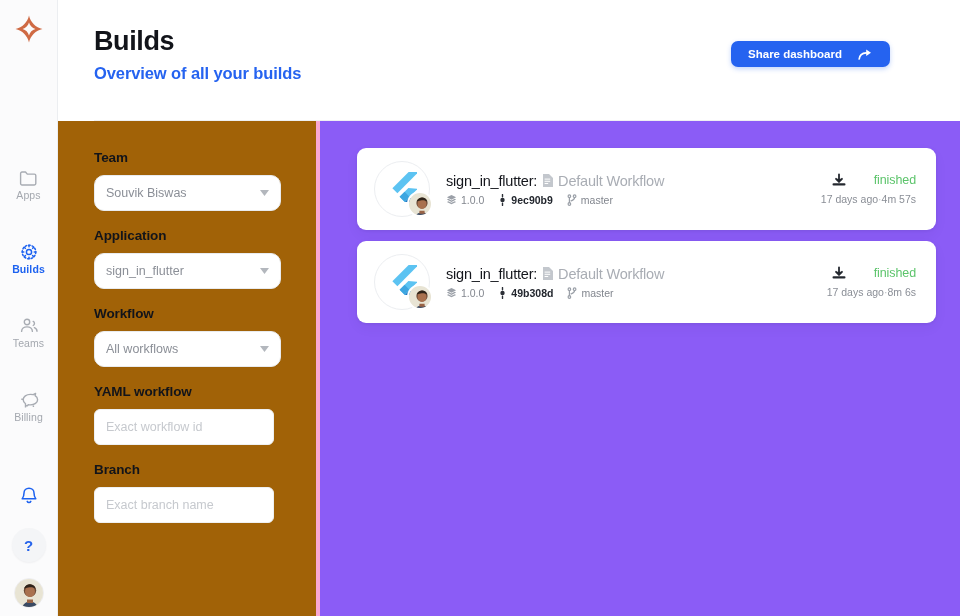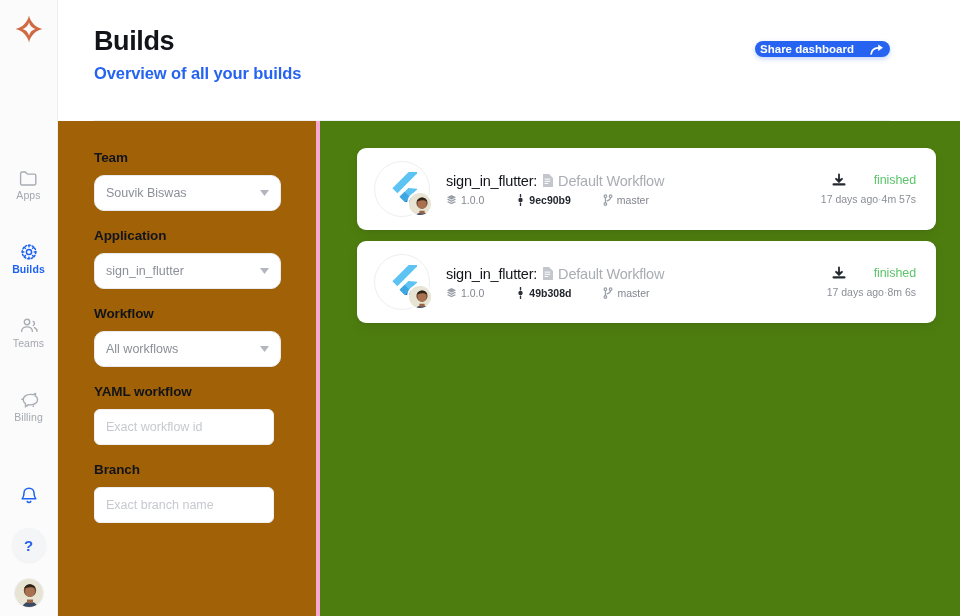--- a/index.html
+++ b/index.html
@@ -135,24 +135,24 @@
     font-size: 16.5px;
     font-weight: 700;
     color: #2563f0;
     letter-spacing: -.1px;
   }
 
   .share-btn {
     position: absolute;
     top: 41px;
     right: 70px;
-    height: 16px;
-    padding: 0 5px;
+    height: 26px;
+    padding: 0 17px;
     border: none;
-    border-radius: 13px;
+    border-radius: 7px;
     background: #2563f0;
     color: #ffffff;
     font-size: 11.5px;
     font-weight: 700;
     font-family: "Liberation Sans", sans-serif;
     display: flex;
     align-items: center;
     gap: 16px;
     cursor: pointer;
     box-shadow: 0 2px 5px rgba(37,99,240,.28);
@@ -228,21 +228,21 @@
     font-family: "Liberation Sans", sans-serif;
     color: #3a3d44;
     outline: none;
   }
   .text-input::placeholder { color: #c6c9ce; }
 
   
   .builds-col {
     flex: 1;
     height: 100%;
-    background: #4d7c0f;
+    background: #8b5cf6;
     padding: 27px 24px 0 37px;
     overflow: hidden;
   }
 
   .build-card {
     background: #ffffff;
     border-radius: 9px;
     height: 82px;
     margin-bottom: 11px;
     display: flex;
@@ -293,21 +293,21 @@
   }
   .wf-icon { color: #b9bdc4; display: flex; align-items: center; }
   .build-workflow {
     font-size: 14.5px;
     color: #a9adb4;
     letter-spacing: -.2px;
   }
   .build-line2 {
     display: flex;
     align-items: flex-end;
-    gap: 23px;
+    gap: 5px;
     font-size: 10.5px;
   }
   .meta {
     display: flex;
     align-items: center;
     gap: 4px;
     margin-right: 9px;
   }
   .meta .m-ico { color: #9ba0a8; display: flex; align-items: center; }
   .meta .m-txt { color: #82868e; }

